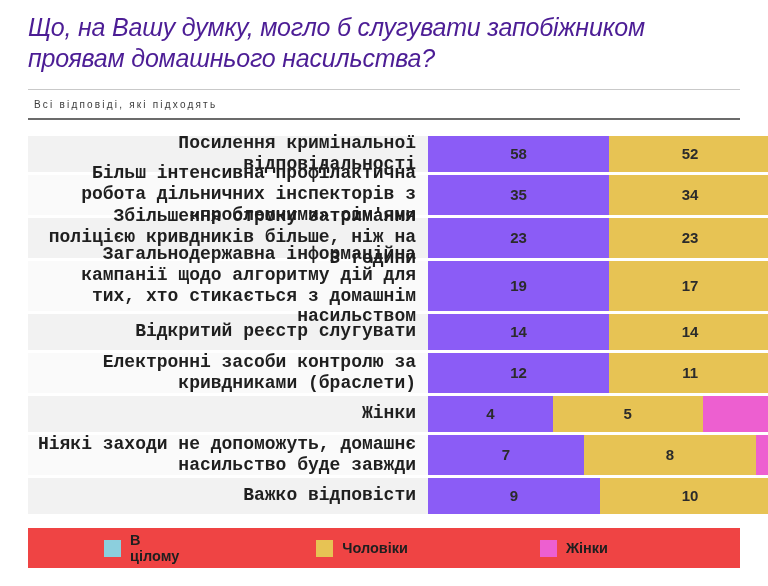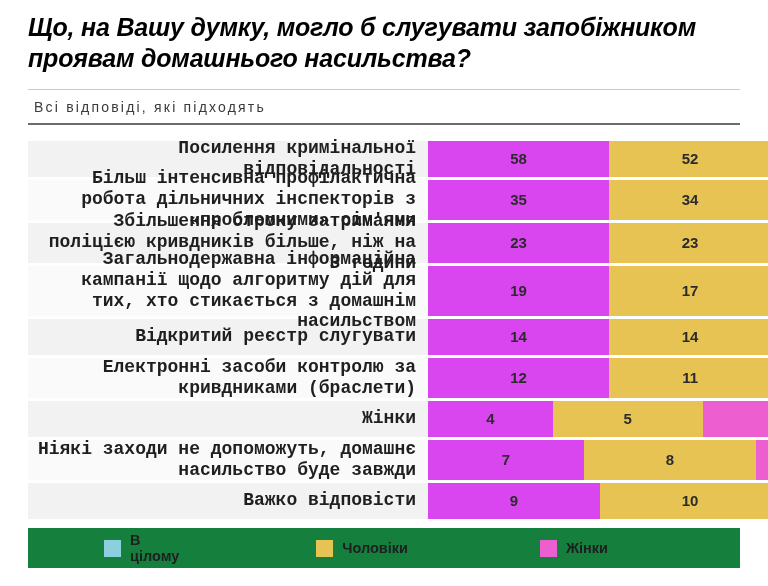--- a/index.html
+++ b/index.html
@@ -16,34 +16,34 @@
   }
   .page {
     position: relative;
     width: 768px;
     height: 586px;
     box-sizing: border-box;
     padding: 0 28px;
   }
   .title {
     font-size: 25px;
-    font-weight: bold;
+    font-weight: normal;
     font-style: italic;
-    color: #000000;
+    color: #4c1d95;
     line-height: 1.25;
     padding-top: 12px;
     letter-spacing: -0.2px;
   }
   .subtitle-wrap {
     margin-top: 14px;
     border-top: 1px solid #c9c9c9;
     border-bottom: 2px solid #6b6b6b;
   }
   .subtitle {
-    font-size: 14px;
+    font-size: 10px;
     letter-spacing: 2.2px;
     color: #3b3b3b;
     padding: 9px 2px 8px 6px;
     font-family: "Liberation Sans", sans-serif;
   }
   .chart {
     margin-top: 16px;
   }
   .row {
     display: flex;
@@ -79,30 +79,30 @@
   .seg {
     display: flex;
     align-items: center;
     justify-content: center;
     font-size: 15px;
     font-weight: bold;
     color: #2b2b2b;
     box-sizing: border-box;
     overflow: hidden;
   }
-  .seg.total { background: #d946ef; }
+  .seg.total { background: #8b5cf6; }
   .seg.men   { background: #e7c354; }
   .seg.women { background: #ed5fd0; }
   .legend {
     position: absolute;
     left: 28px;
     right: 28px;
     bottom: 18px;
     height: 40px;
-    background: #15803d;
+    background: #ef4444;
     display: flex;
     align-items: center;
     padding-left: 76px;
     box-sizing: border-box;
   }
   .legend-item {
     display: flex;
     align-items: center;
     margin-right: 132px;
     font-size: 14.5px;

